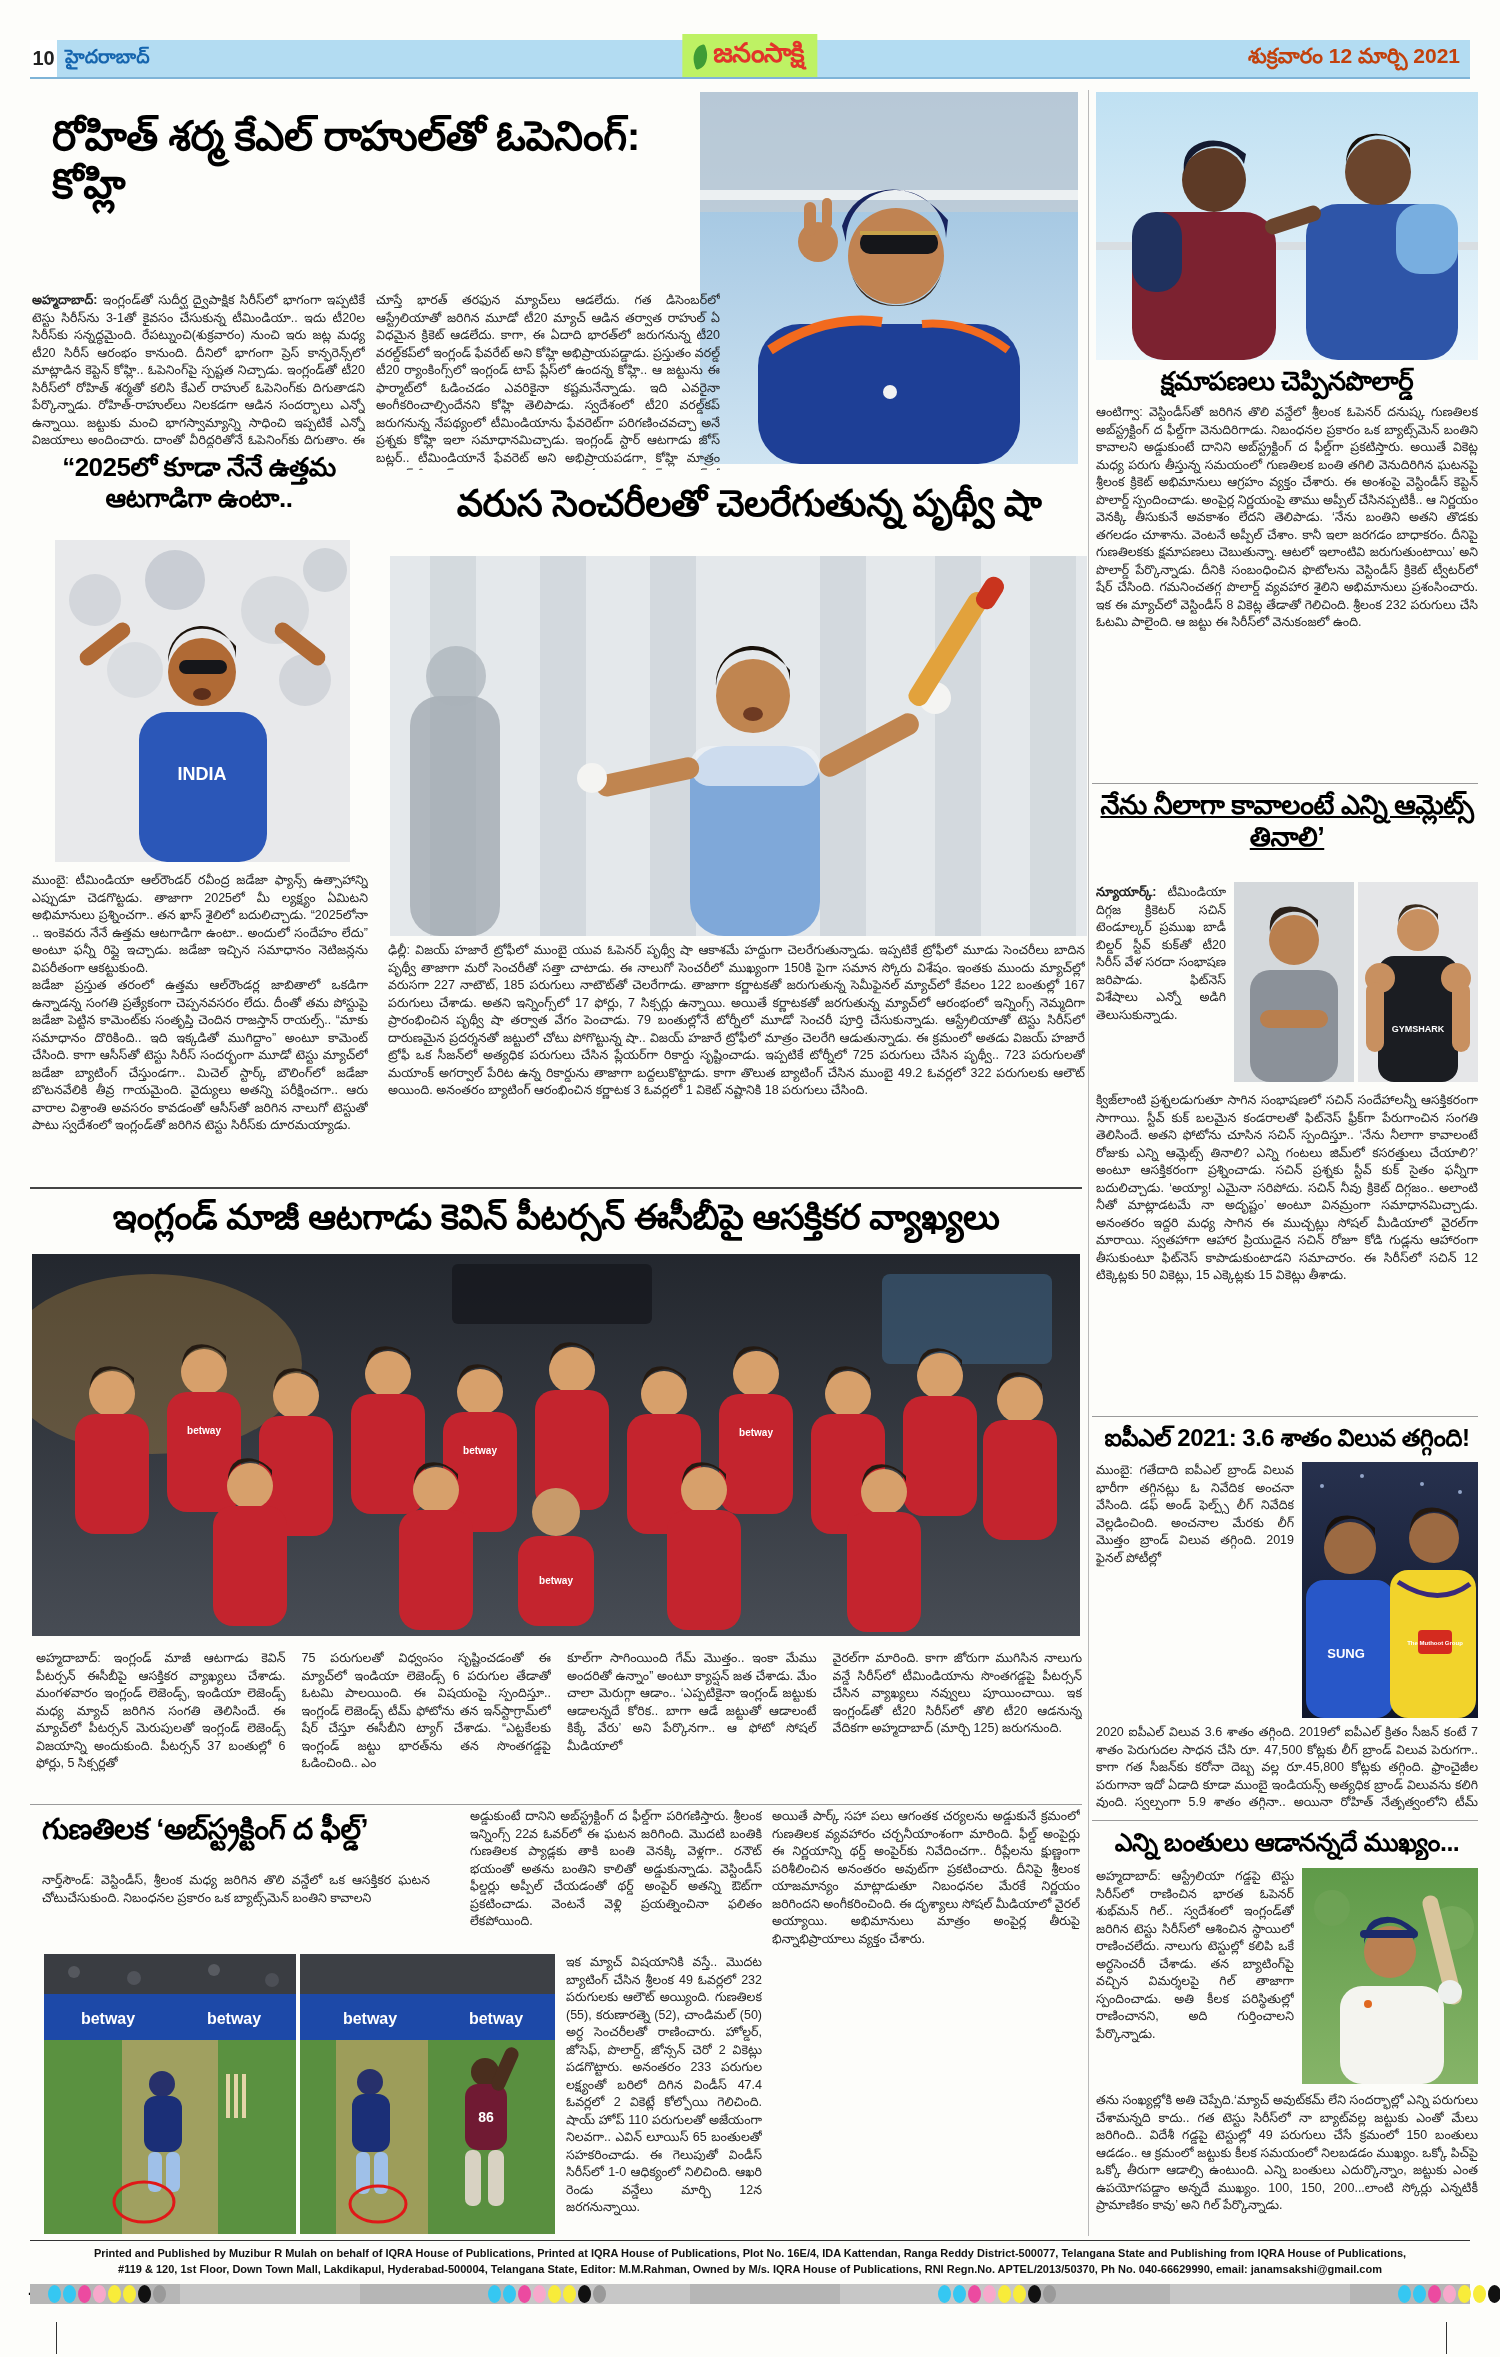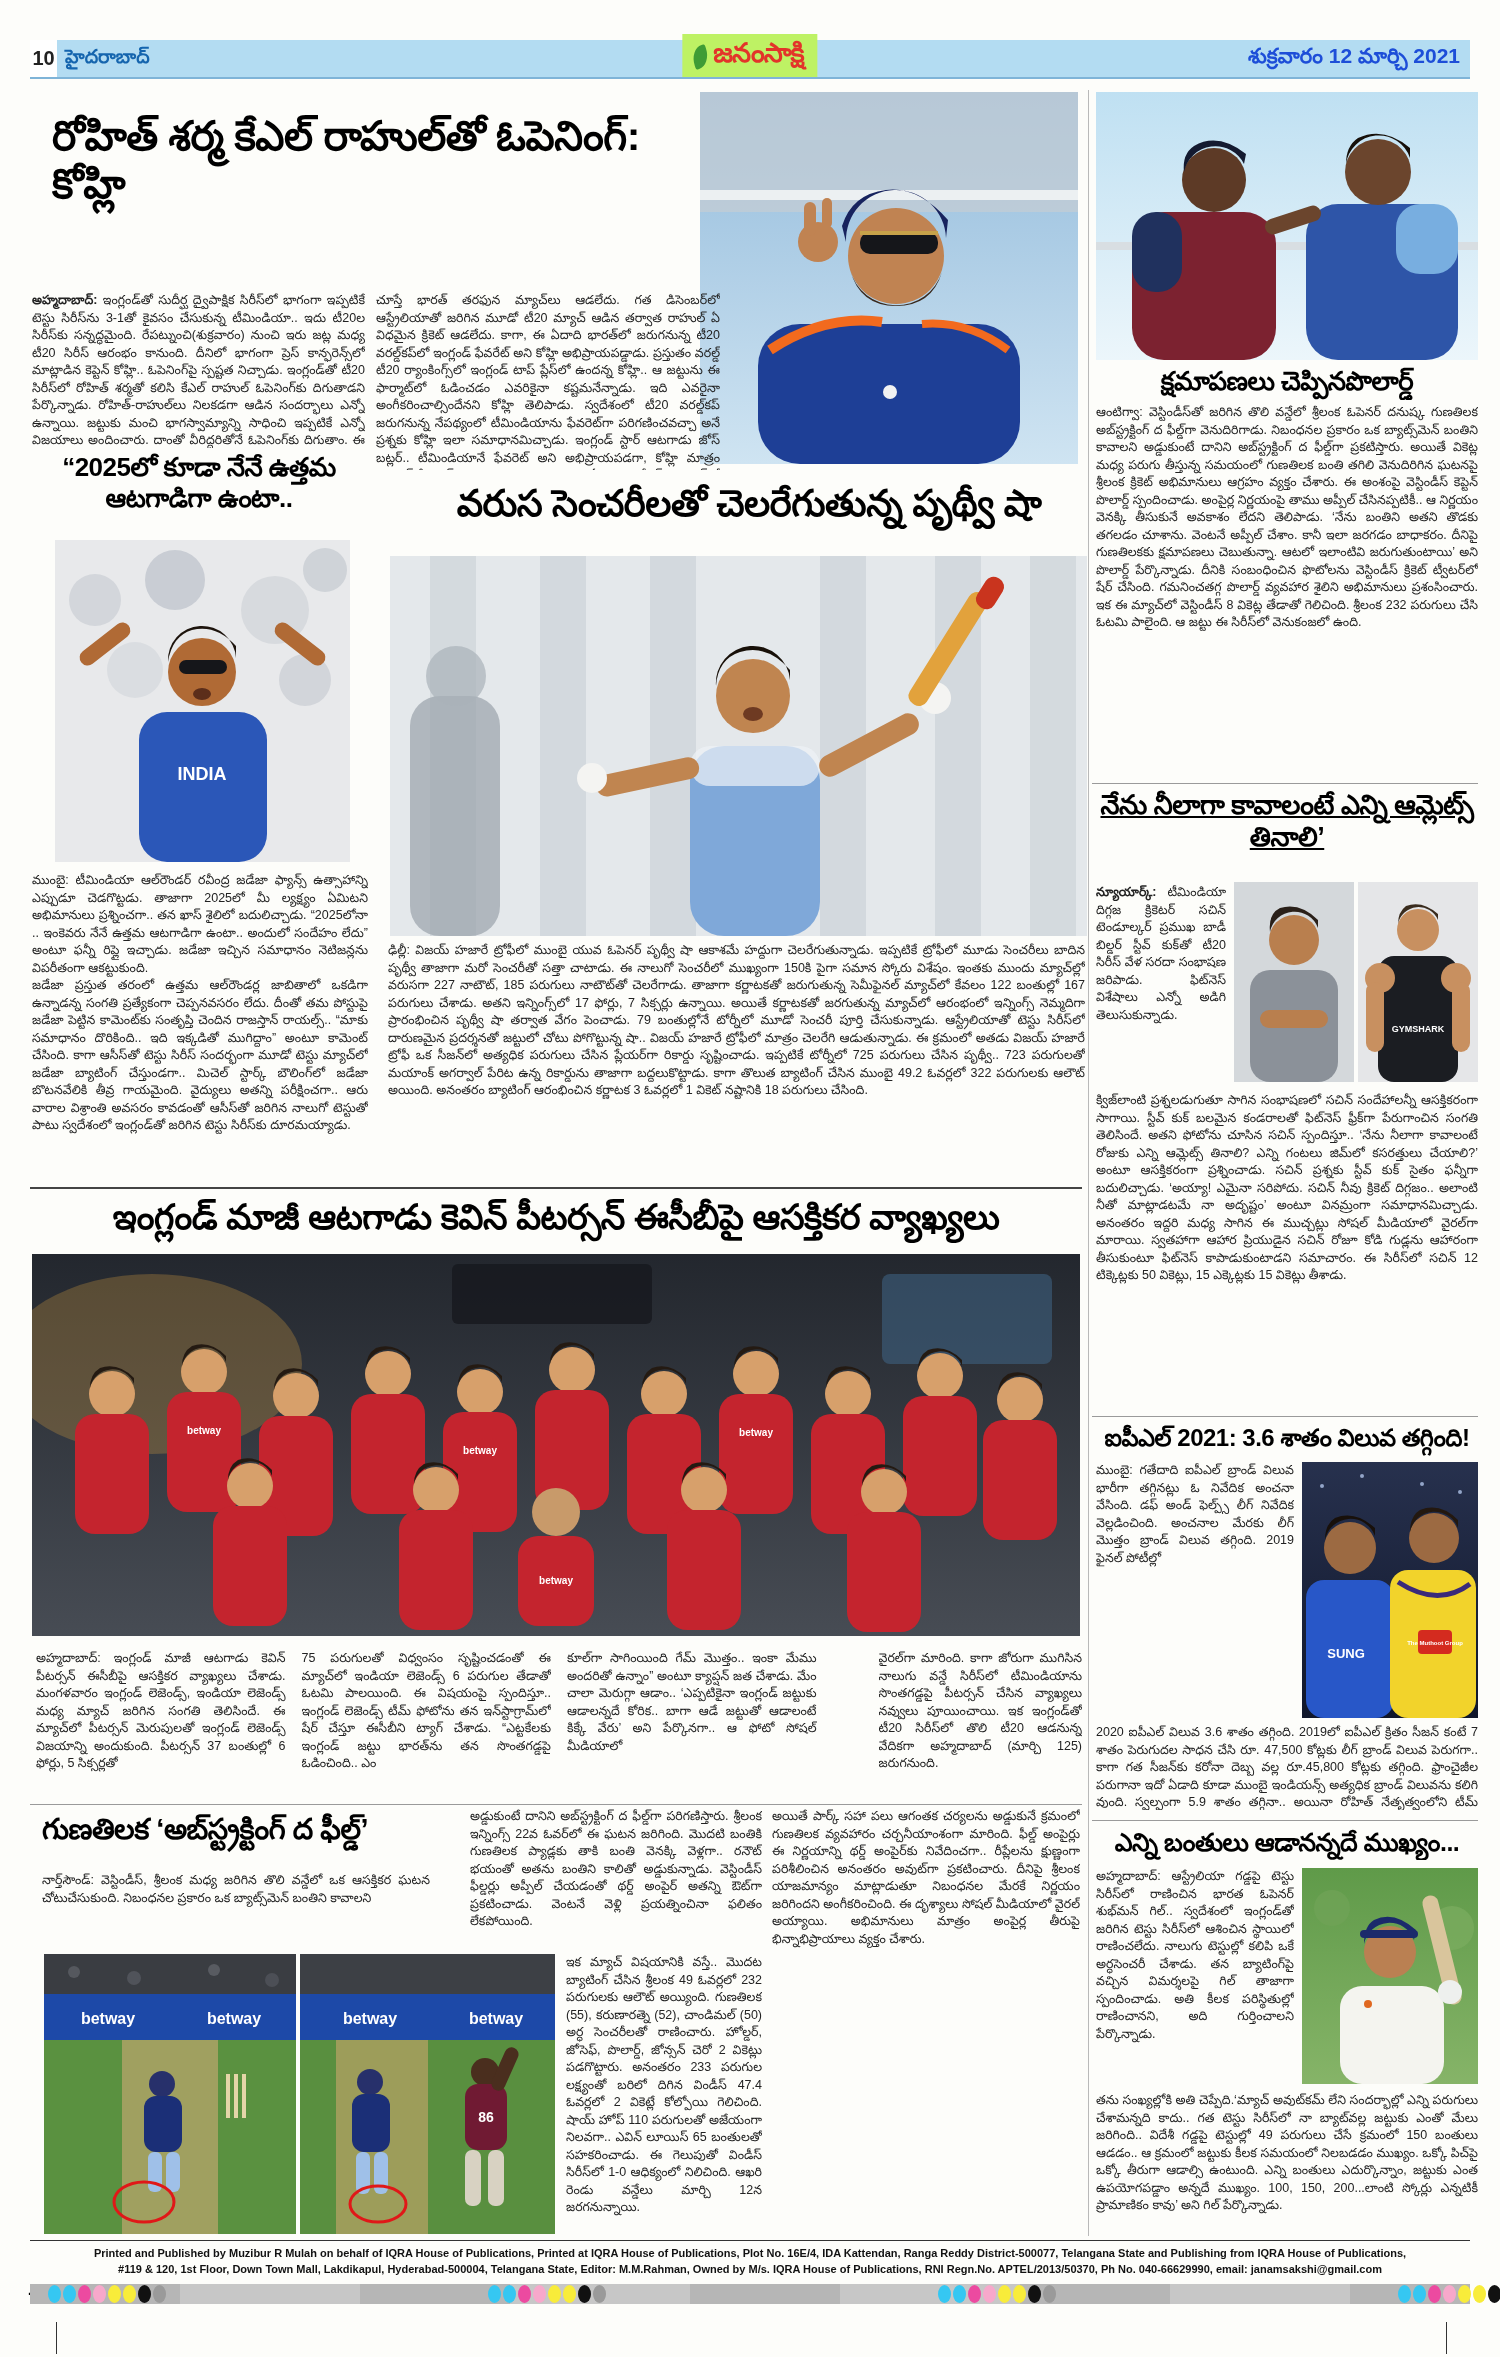--- a/index.html
+++ b/index.html
@@ -15,21 +15,21 @@
   .vrule{background:#b9b9b9;width:1px;}
   
   #topbar{left:30px;top:40px;width:1440px;height:37px;background:#b3dcf2;display:flex;align-items:center;}
   #pageno{width:27px;height:37px;background:#fff;color:#222;font-weight:bold;font-size:20px;
           display:flex;align-items:center;justify-content:center;}
   #city{color:#1565ae;font-size:19px;font-weight:bold;margin-left:8px;}
   #mastwrap{position:absolute;left:50%;transform:translateX(-50%);top:-6px;background:#bef264;
             padding:4px 14px 2px 10px;display:flex;align-items:center;gap:5px;}
   #masthead{color:#e3342a;font-weight:bold;font-size:27px;letter-spacing:-1px;}
   .leaf{width:16px;height:22px;background:#3f9c35;border-radius:80% 10% 80% 10%;transform:rotate(-18deg);}
-  #edition-date{margin-left:auto;margin-right:10px;color:#1d4ed8;font-weight:bold;font-size:21px;}
+  #edition-date{margin-left:auto;margin-right:10px;color:#c2410c;font-weight:bold;font-size:21px;}
   #topbar-underline{left:30px;top:77px;width:1440px;height:2px;background:#7fb4d8;}
   .photo{overflow:hidden;background:#15803d;}
   .photo svg{display:block;}
   
   .foot-line{left:30px;width:1440px;text-align:center;font-size:11px;font-weight:bold;color:#111;line-height:1.35;}
   #colorbar{left:30px;top:2284px;width:1440px;height:20px;
     background:repeating-linear-gradient(90deg,#b6b6b6 0 150px,#c7c7c7 150px 330px);}
   .reg-group{position:absolute;top:1px;display:flex;gap:2px;}
   .reg-dot{width:13px;height:18px;border-radius:50%;}
   .cropmark{font-size:20px;color:#000;font-weight:bold;line-height:1;}
@@ -270,21 +270,21 @@
         <text x="724" y="182">betway</text>
         <text x="524" y="330">betway</text>
       </g>
     </svg>
   </div>
 
   <div class="abs" style="left:36px;top:1650px;width:1046px;height:152px;column-count:4;column-gap:16px;">
     <div class="body-txt" style="height:152px;">అహ్మదాబాద్: ఇంగ్లండ్ మాజీ ఆటగాడు కెవిన్ పీటర్సన్ ఈసీబీపై ఆసక్తికర వ్యాఖ్యలు చేశాడు. మంగళవారం ఇంగ్లండ్ లెజెండ్స్, ఇండియా లెజెండ్స్ మధ్య మ్యాచ్ జరిగిన సంగతి తెలిసిందే. ఈ మ్యాచ్‌లో పీటర్సన్ మెరుపులతో ఇంగ్లండ్ లెజెండ్స్ విజయాన్ని అందుకుంది. పీటర్సన్ 37 బంతుల్లో 6 ఫోర్లు, 5 సిక్సర్లతో</div>
     <div class="body-txt" style="height:152px;">75 పరుగులతో విధ్వంసం సృష్టించడంతో ఈ మ్యాచ్‌లో ఇండియా లెజెండ్స్ 6 పరుగుల తేడాతో ఓటమి పాలయింది. ఈ విషయంపై స్పందిస్తూ.. ఇంగ్లండ్ లెజెండ్స్ టీమ్ ఫోటోను తన ఇన్‌స్టాగ్రామ్‌లో షేర్ చేస్తూ ఈసీబీని ట్యాగ్ చేశాడు. “ఎట్టకేలకు ఇంగ్లండ్ జట్టు భారత్‌ను తన సొంతగడ్డపై ఓడించింది.. ఎం</div>
     <div class="body-txt" style="height:152px;">కూల్‌గా సాగింయింది గేమ్ మొత్తం.. ఇంకా మేము అందరితో ఉన్నాం” అంటూ క్యాప్షన్ జత చేశాడు. మేం చాలా మెరుగ్గా ఆడాం.. ‘ఎప్పటికైనా ఇంగ్లండ్ జట్టుకు ఆడాలన్నదే కోరిక.. బాగా ఆడే జట్టుతో ఆడాలంటే కిక్కే వేరు’ అని పేర్కొనగా.. ఆ ఫోటో సోషల్ మీడియాలో</div>
-    <div class="body-txt" style="height:152px;margin-left:46px;">వైరల్‌గా మారింది. కాగా జోరుగా ముగిసిన నాలుగు వన్డే సిరీస్‌లో టీమిండియాను సొంతగడ్డపై పీటర్సన్ చేసిన వ్యాఖ్యలు నవ్వులు పూయించాయి. ఇక ఇంగ్లండ్‌తో టీ20 సిరీస్‌లో తొలి టీ20 ఆడనున్న వేదికగా అహ్మదాబాద్ (మార్చి 125) జరుగనుంది.</div>
+    <div class="body-txt" style="height:152px;">వైరల్‌గా మారింది. కాగా జోరుగా ముగిసిన నాలుగు వన్డే సిరీస్‌లో టీమిండియాను సొంతగడ్డపై పీటర్సన్ చేసిన వ్యాఖ్యలు నవ్వులు పూయించాయి. ఇక ఇంగ్లండ్‌తో టీ20 సిరీస్‌లో తొలి టీ20 ఆడనున్న వేదికగా అహ్మదాబాద్ (మార్చి 125) జరుగనుంది.</div>
   </div>
 
   <div class="abs hl" style="left:42px;top:1812px;width:390px;height:52px;font-size:29px;overflow:hidden;">గుణతిలక ‘అబ్‌స్ట్రక్టింగ్ ద ఫీల్డ్’</div>
   <div class="abs body-txt" style="left:42px;top:1872px;width:388px;height:76px;">నార్త్‌సౌండ్: వెస్టిండీస్, శ్రీలంక మధ్య జరిగిన తొలి వన్డేలో ఒక ఆసక్తికర ఘటన చోటుచేసుకుంది. నిబంధనల ప్రకారం ఒక బ్యాట్స్‌మెన్ బంతిని కావాలని</div>
 
   <div class="abs photo" style="left:44px;top:1954px;width:252px;height:280px;">
     <svg width="252" height="280" viewBox="0 0 252 280">
       <rect width="252" height="280" fill="#3a3d42"></rect>
       <circle cx="30" cy="18" r="6" fill="#55585e"></circle>
         <circle cx="90" cy="24" r="7" fill="#50535a"></circle>

